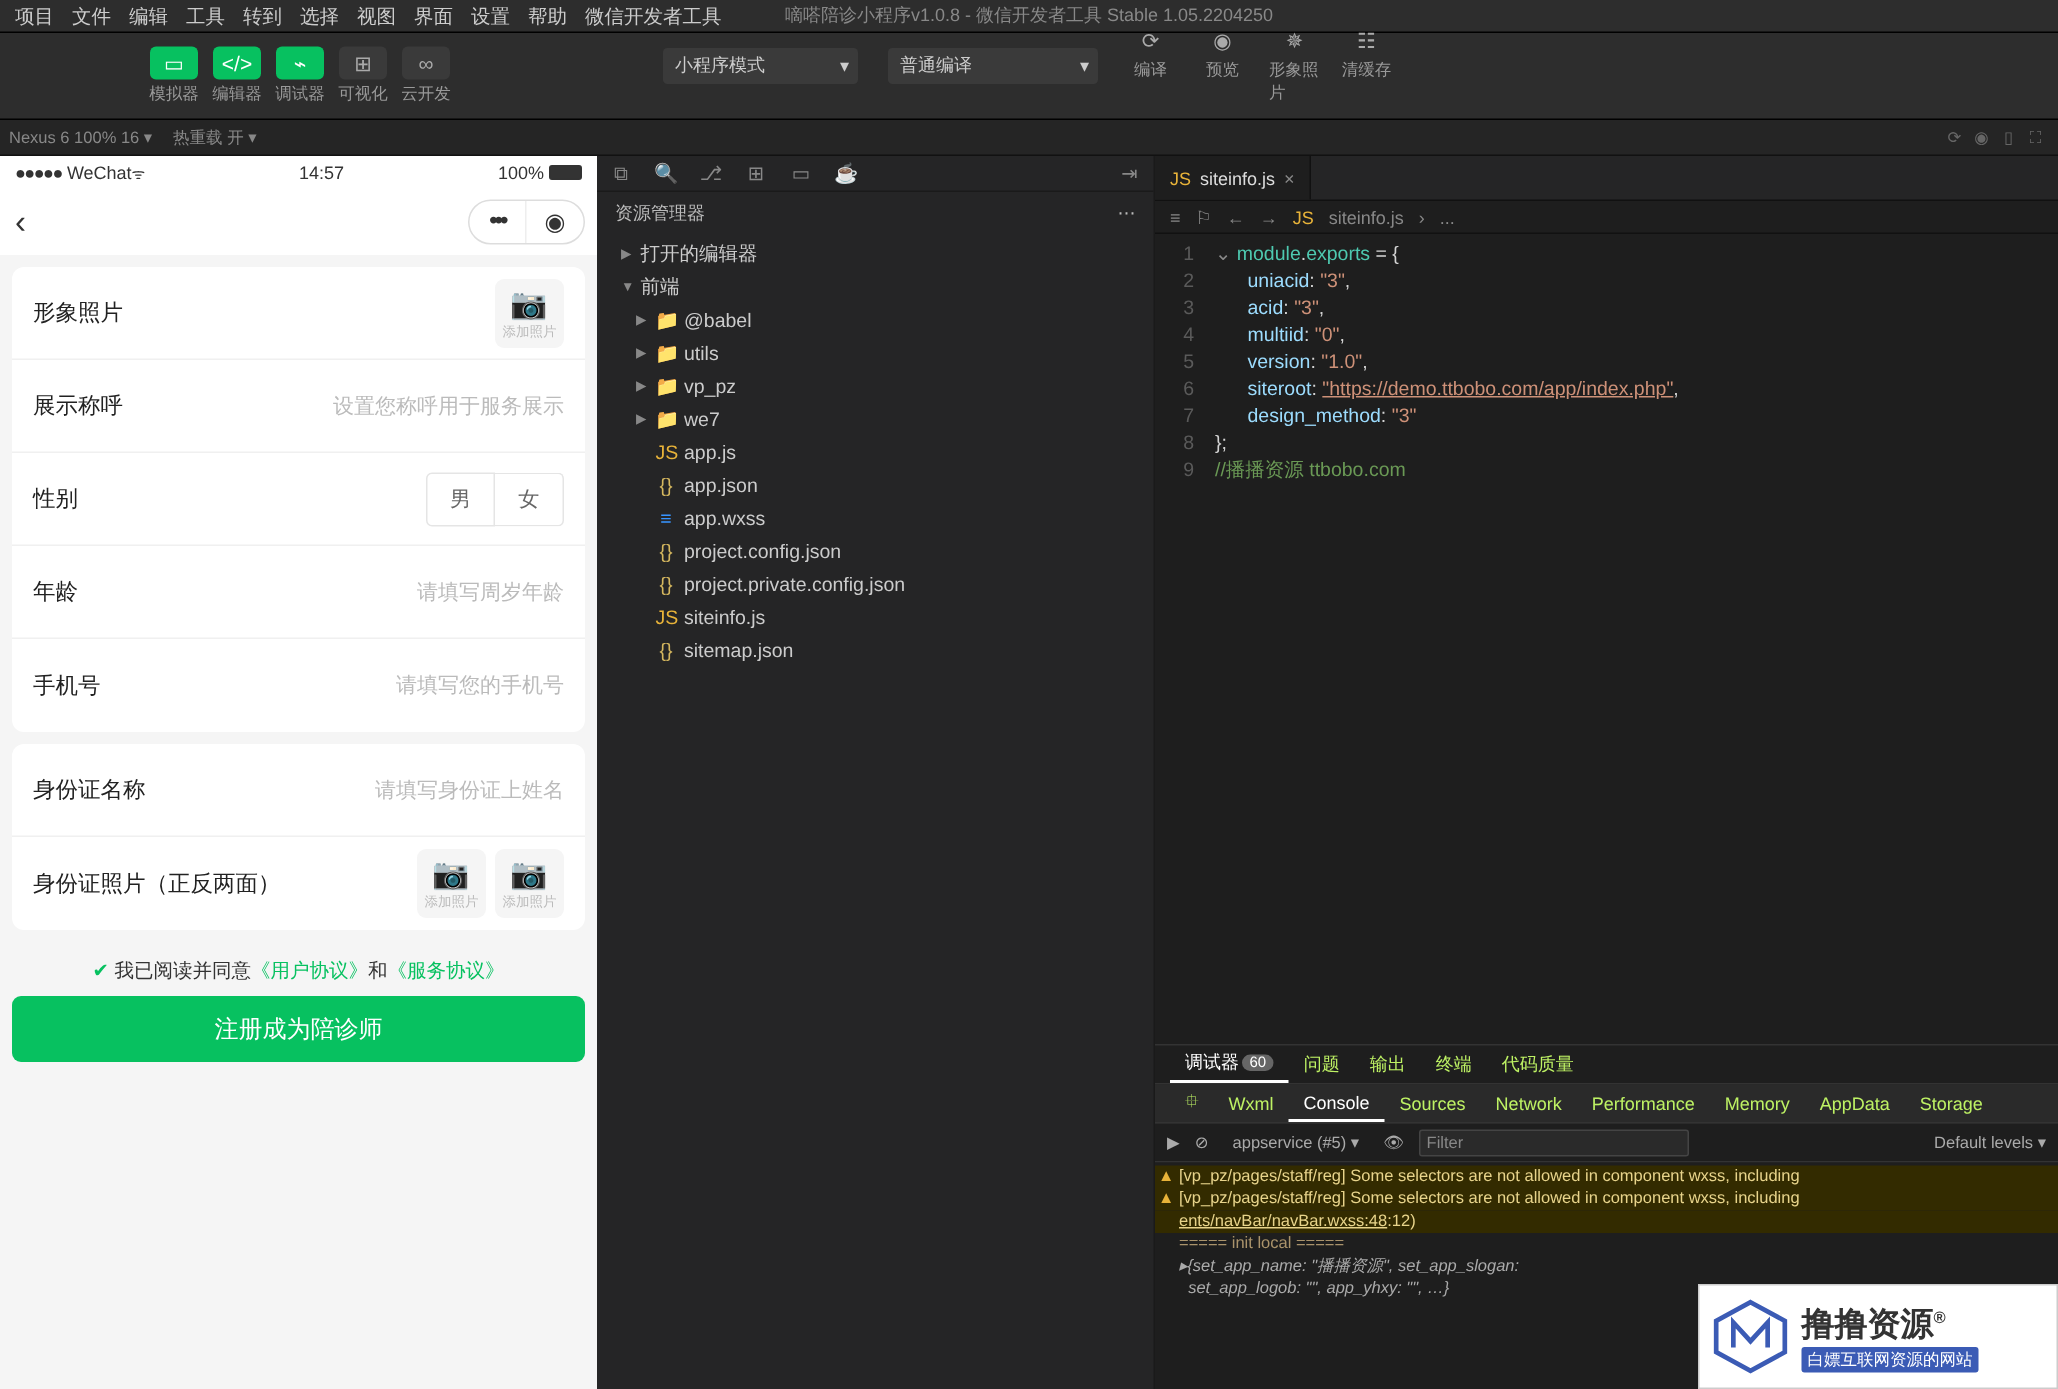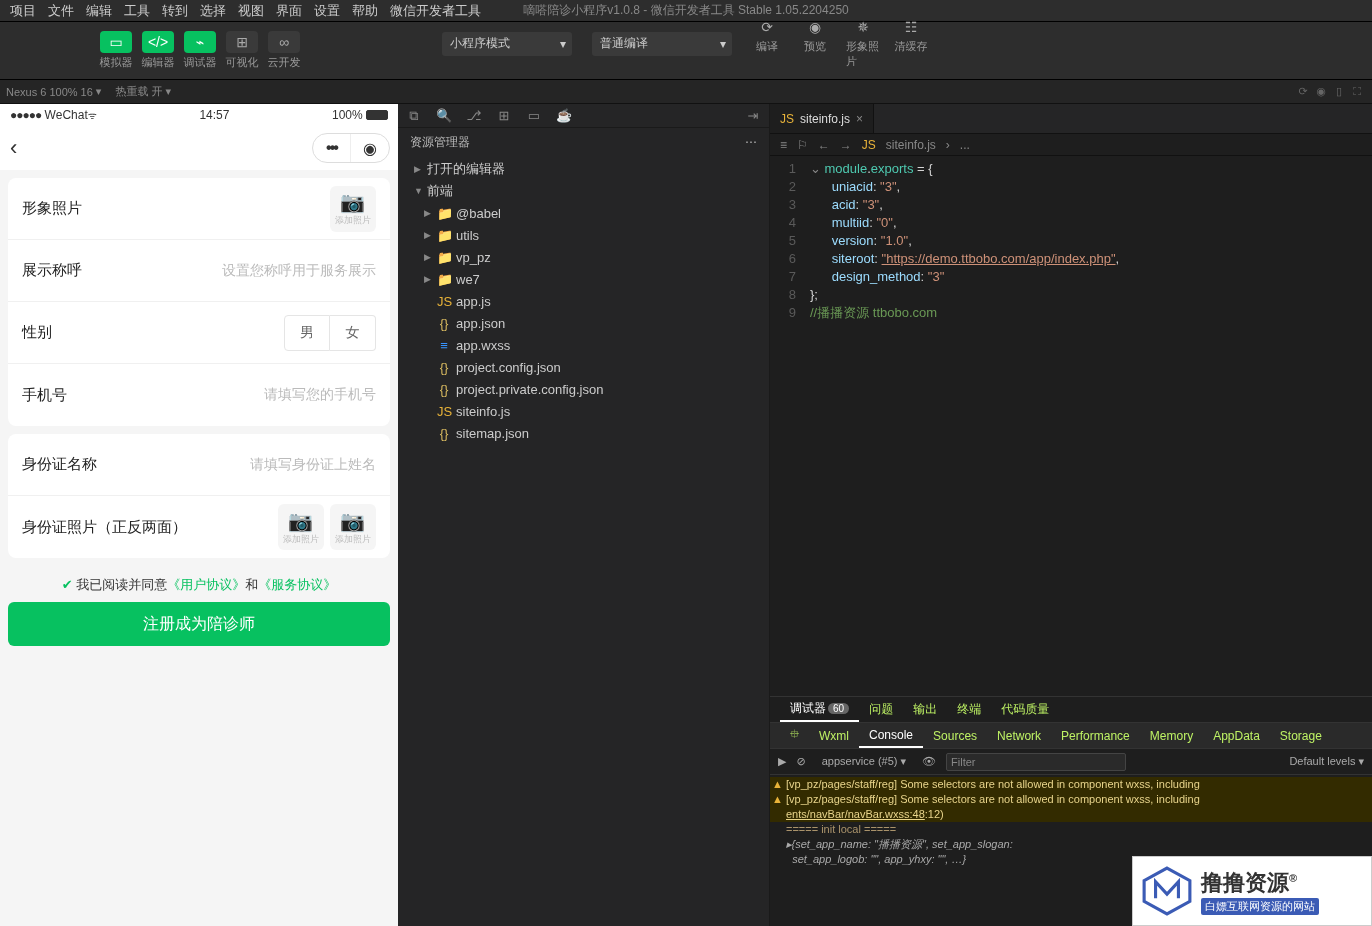--- a/index.html
+++ b/index.html
@@ -232,20 +232,24 @@
             </div>
           <div class="row">
               <span class="lab">性别</span>
               <span class="val"></span>
               <div class="gender">
                 <div>男</div>
                 <div>女</div>
               </div>
             </div>
           <div class="row">
+              <span class="lab">年龄</span>
+              <span class="val">请填写周岁年龄</span>
+            </div>
+          <div class="row">
               <span class="lab">手机号</span>
               <span class="val">请填写您的手机号</span>
             </div>
         </div>
         <div class="card">
           <div class="row">
               <span class="lab">身份证名称</span>
               <span class="val">请填写身份证上姓名</span>
             </div>
           <div class="row">

